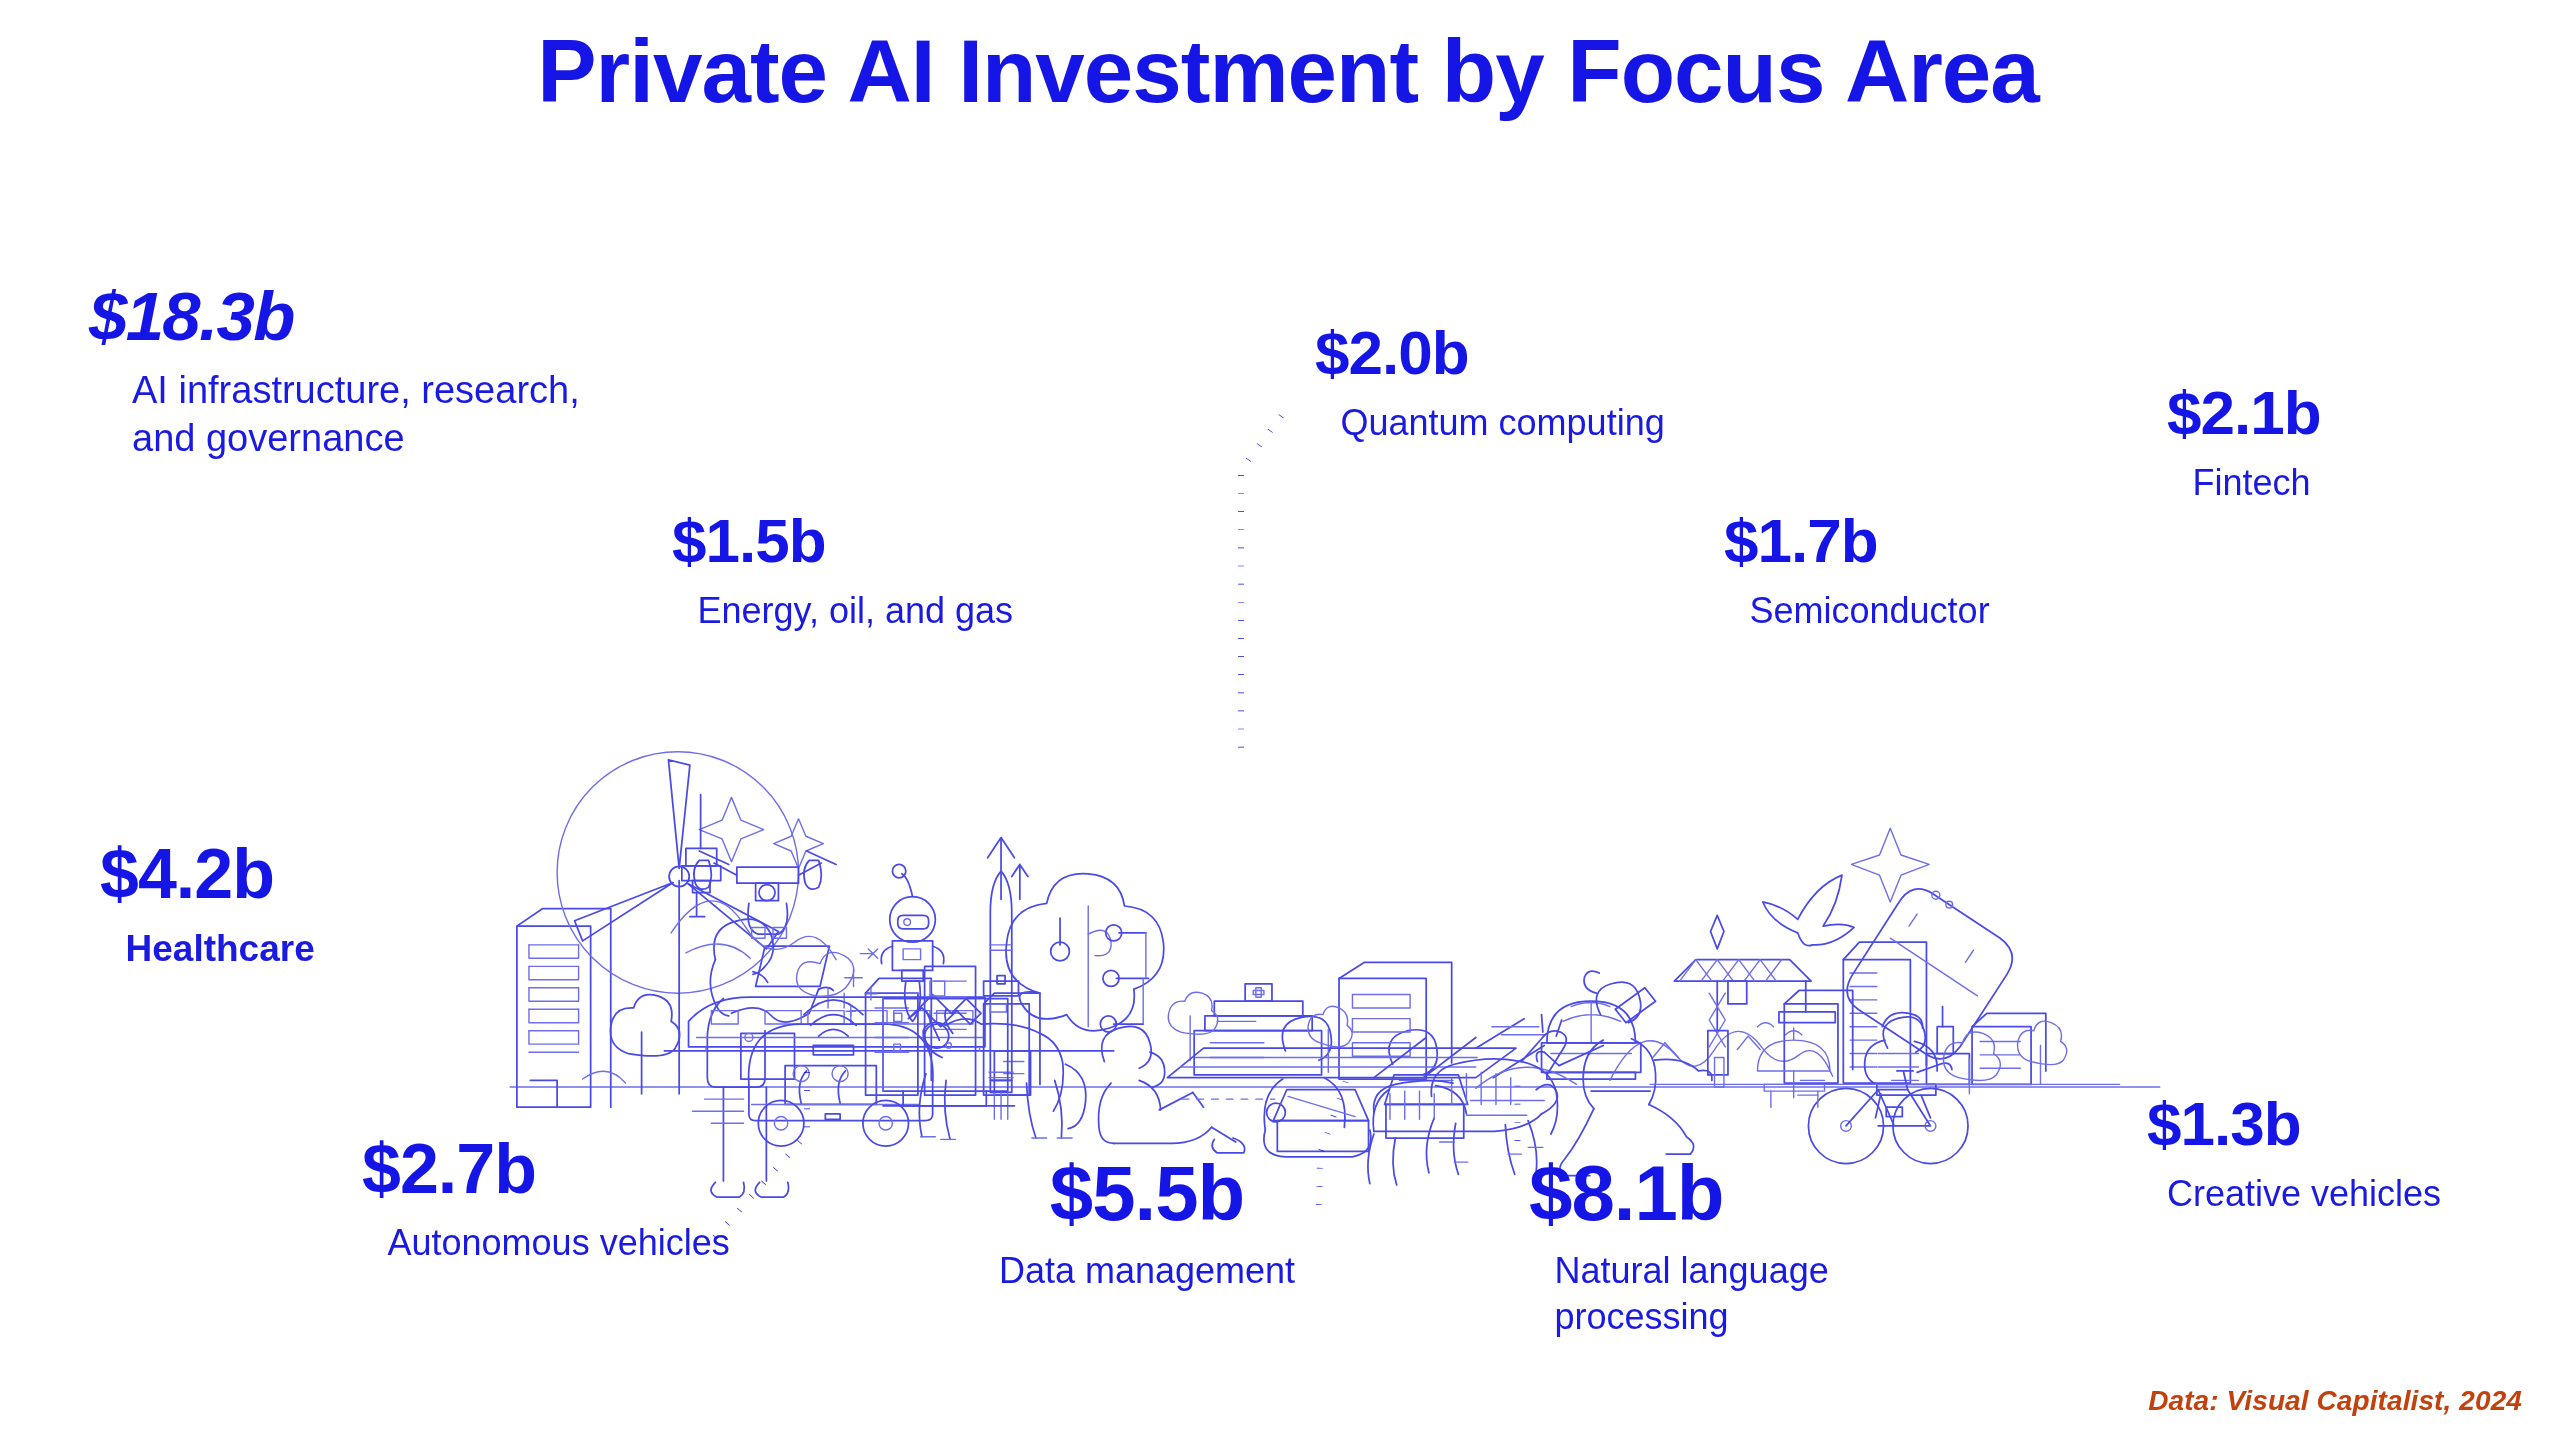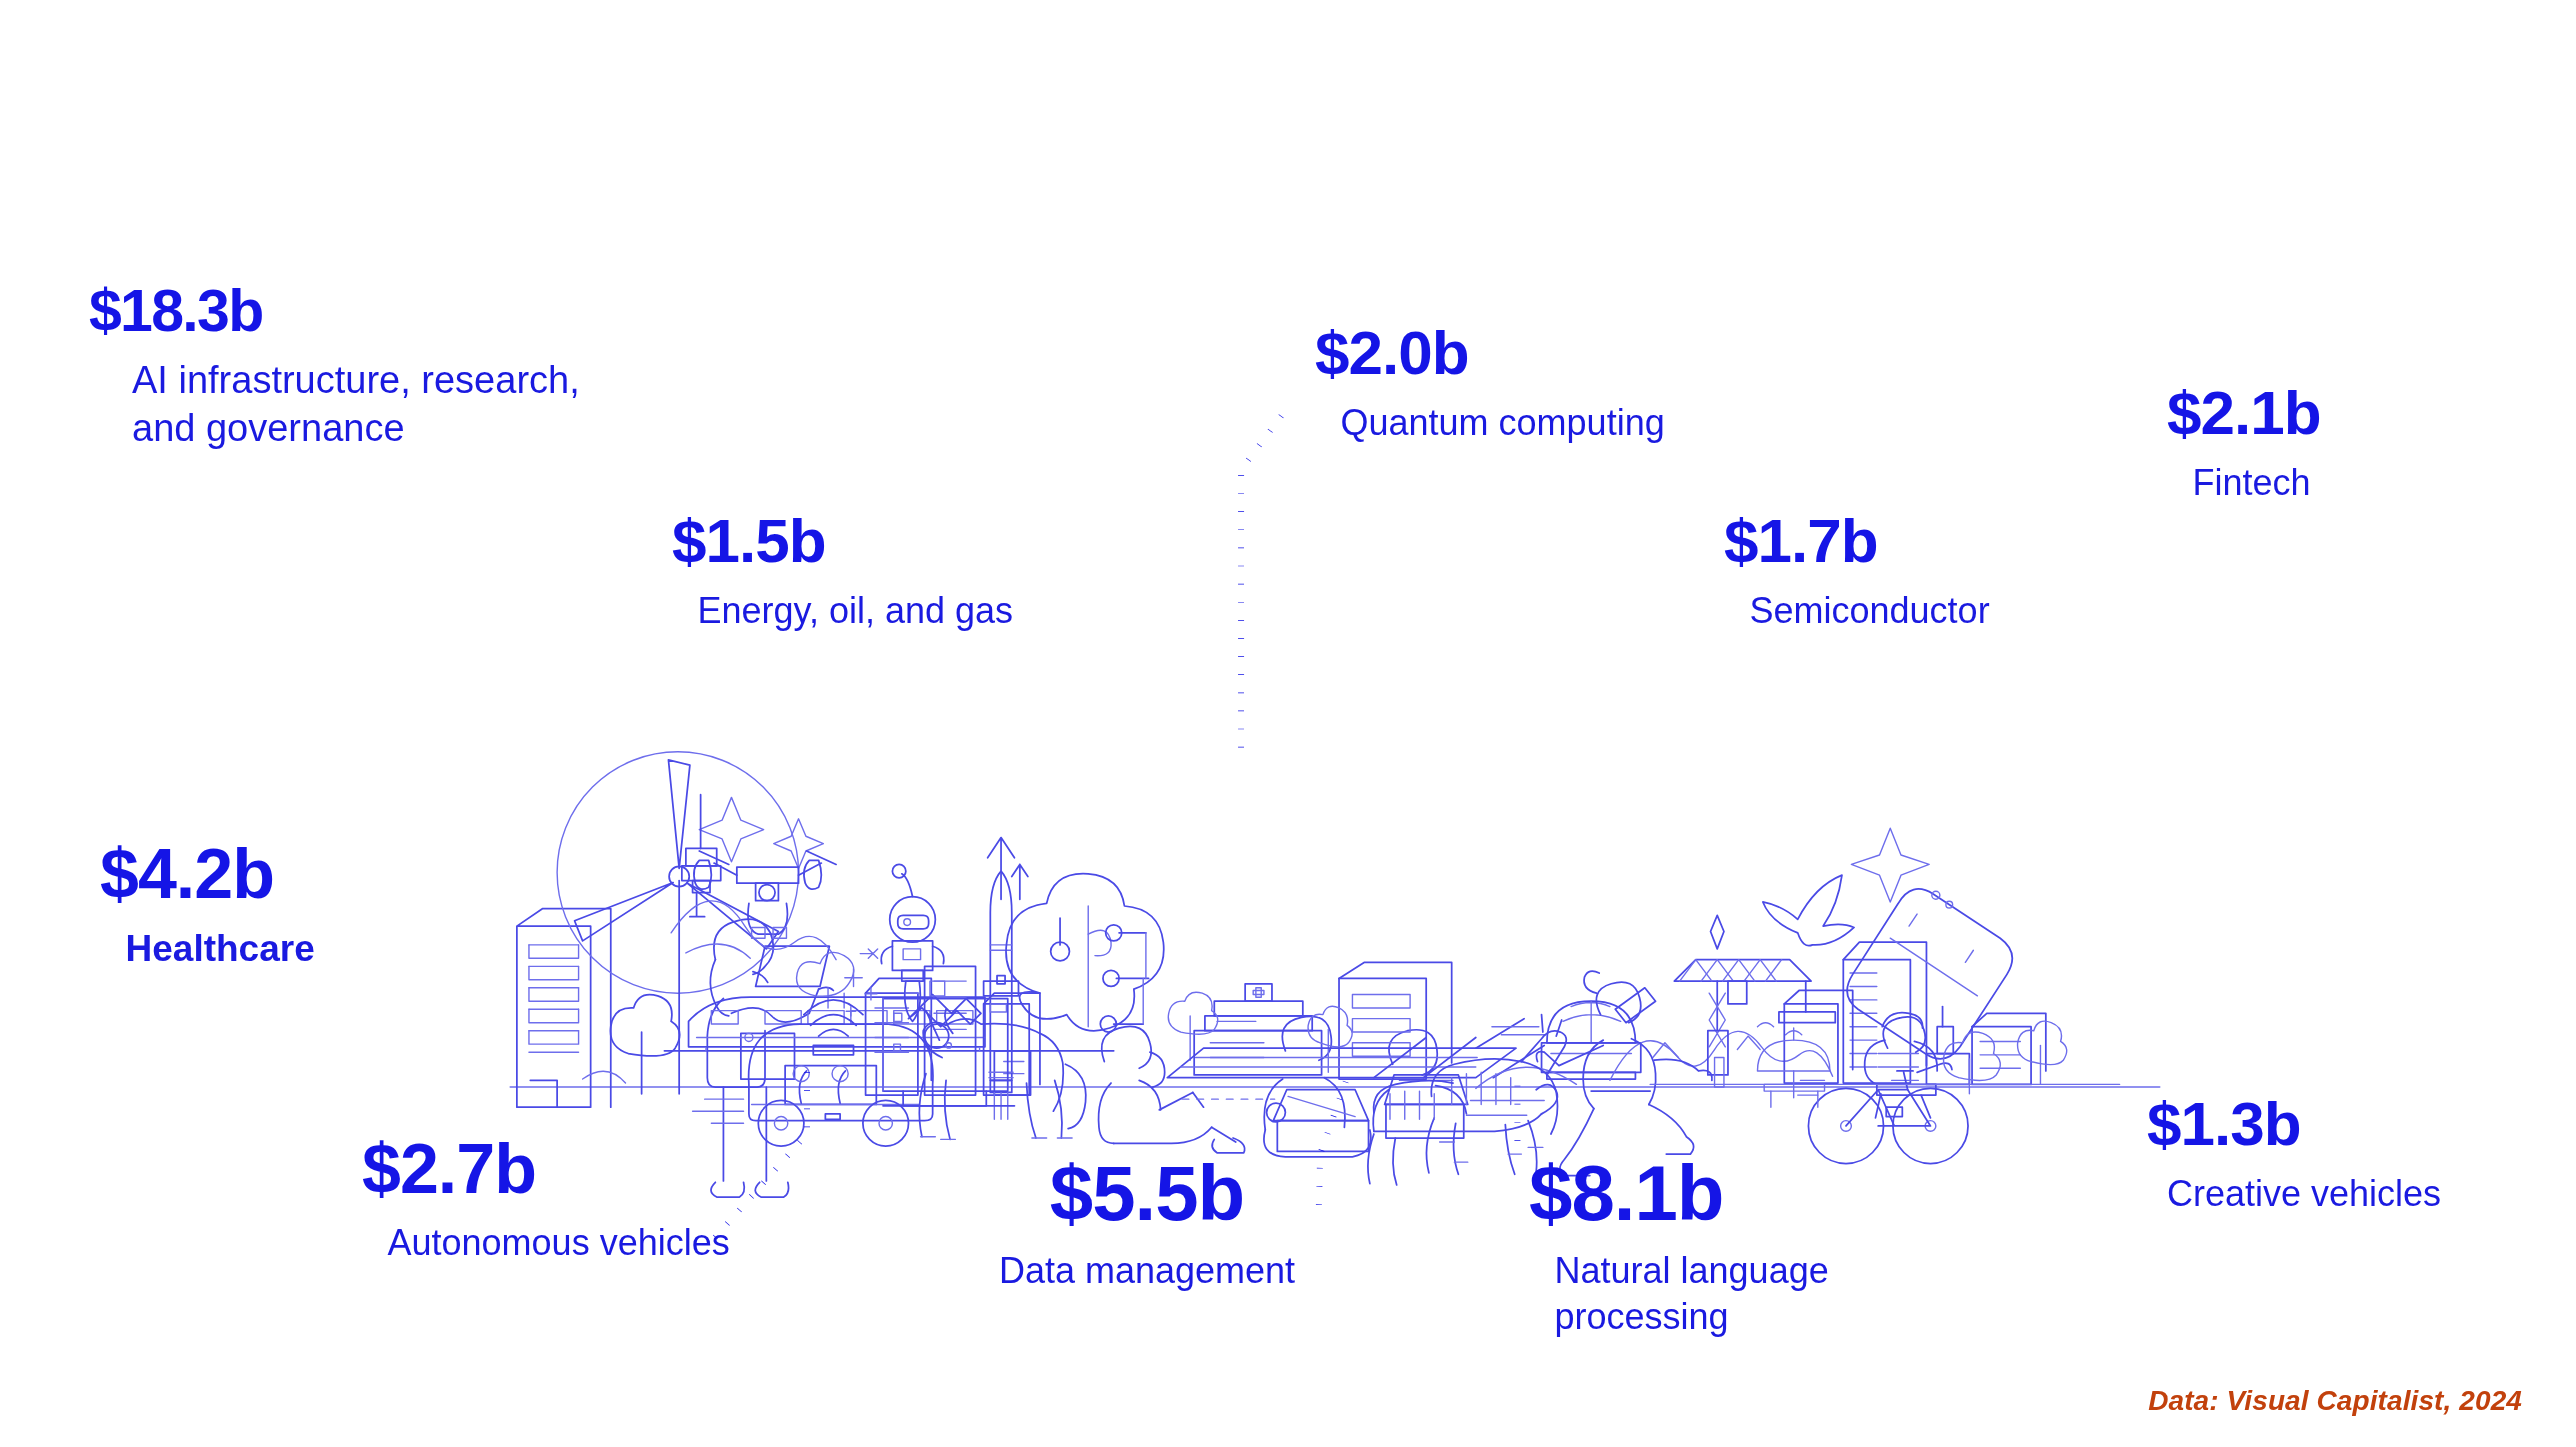--- a/index.html
+++ b/index.html
@@ -27,21 +27,21 @@
     color:#1515e6;font-weight:bold;
     font-size:62px;line-height:1.0;
     letter-spacing:-1px;
     white-space:nowrap;
   }
   .callout .label{
     color:#1a1ae0;font-weight:400;
     font-size:36px;line-height:1.28;
     margin-top:16px;
   }
-  .callout.big .amount{font-size:59px;letter-spacing:-1.7px;}
+  .callout.big .amount{font-size:69px;letter-spacing:-1.7px;font-style:italic;}
   .callout.big .label{font-size:38px;margin-top:14.8px;}
   .callout.mid .amount{font-size:70px;}
   .callout.mid .label{font-size:37px;font-weight:bold;}
 
   .ind-1 .label{padding-left:43px;}
   .ind-2 .label{padding-left:25.5px;}
   .ind-3 .label{padding-left:20px;}
   .ctr{text-align:center;}
   .ctr .label{padding-left:0;}
 
@@ -78,20 +78,21 @@
   #leaders{position:absolute;inset:0;pointer-events:none;}
   #leaders svg{width:100%;height:100%;display:block;}
   .leader{fill:none;stroke:#1515e6;stroke-width:9;stroke-linecap:butt;
           stroke-dasharray:1 26;}
 </style>
 </head>
 <body style="--brand: #1515e6;">
 
 <div class="stage">
 
+  <div id="page-title">Private AI Investment by Focus Area</div>
 
   <div id="scene">
     <svg viewBox="0 0 2460 680" preserveAspectRatio="xMidYMid meet" aria-hidden="true">
 
       <path class="ln-t" d="M0 610 H2460"></path>
 
       <g>
         <path class="ln" d="M10 370 H120 V640 H10 Z M10 370 L48 344 H150 V640"></path>
         <g class="ln-t">
           <path d="M28 398 H102"></path>

